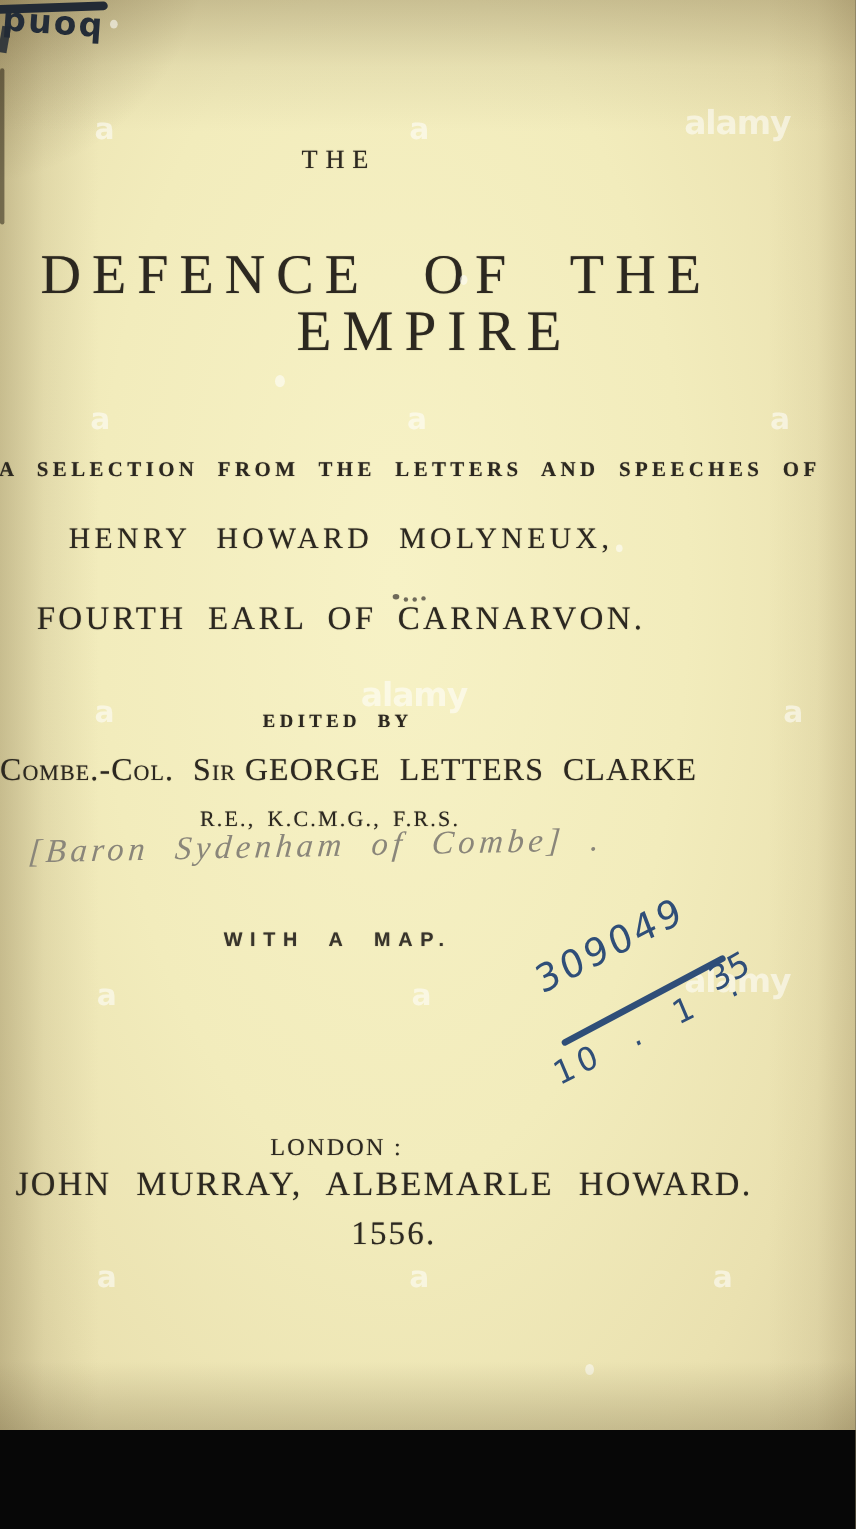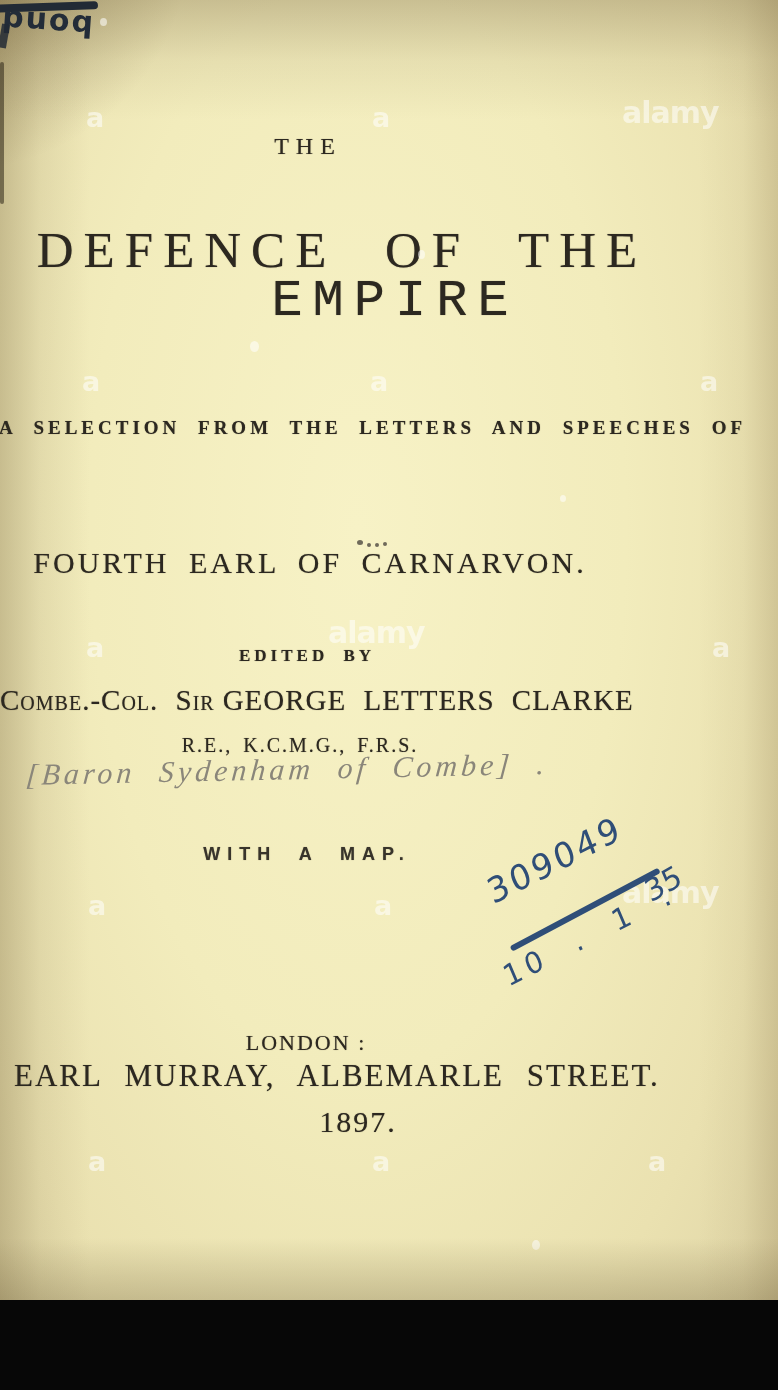--- a/index.html
+++ b/index.html
@@ -15,21 +15,21 @@
       radial-gradient(circle at -40px -60px, rgba(95,78,45,0.55) 0px, rgba(95,78,45,0.25) 120px, rgba(95,78,45,0) 230px),
       radial-gradient(ellipse at 46% 38%, #f7f2c6 0%, #f2ecbc 45%, #eae1b0 75%, #ddd2a4 100%);
   }
   .line{
     position:absolute; width:620px; text-align:center;
     color:#2c2820; text-shadow:0 0 1px rgba(46,40,28,0.5);
     white-space:nowrap;
   }
   .t1{font-size:24px; letter-spacing:7px;}
   .t2{font-size:51px; letter-spacing:10px; word-spacing:26px;margin-top:29px;}
-  .t3{font-size:52px; letter-spacing:10px;font-family:Liberation Mono, monospace;}
+  .t3{font-size:52px; letter-spacing:10px;}
   .sub{font-size:19px; font-weight:700; letter-spacing:4px; word-spacing:9px;}
   .auth{font-size:27px; letter-spacing:4px; word-spacing:13px;}
   .auth2{font-size:30px; letter-spacing:3px; word-spacing:9px;margin-top:43px;}
   .edby{font-size:17px; letter-spacing:4px; word-spacing:7px; font-weight:700;}
   .editor{font-size:29px; letter-spacing:1px; word-spacing:9px;}
   .sc{font-variant:small-caps; letter-spacing:1px; margin-right:8px;}
   .honors{font-size:20px; letter-spacing:2px; word-spacing:4px;}
   .mapnote{font-family:"Liberation Sans",sans-serif; font-size:18px; font-weight:700;
            letter-spacing:7px; word-spacing:10px; color:#38342b;}
   .city{font-size:22px; letter-spacing:2px;}
@@ -113,20 +113,21 @@
 
   <span class="wm wm-a" style="left:88px;top:1148px">a</span>
   <span class="wm wm-a" style="left:372px;top:1148px">a</span>
   <span class="wm wm-a" style="left:648px;top:1148px">a</span>
 
   <div class="line t1" style="left:-2px;top:133px">THE</div>
   <div class="line t2" style="left:32px;top:192px">DEFENCE OF THE</div>
   <div class="line t3" style="left:85px;top:272px">EMPIRE</div>
 
   <div class="line sub" style="left:-1px;top:417px">A SELECTION FROM THE LETTERS AND SPEECHES OF</div>
+  <div class="line auth" style="left:0px;top:474px">HENRY HOWARD MOLYNEUX,</div>
   <div class="line auth2" style="left:0px;top:503px">FOURTH EARL OF CARNARVON.</div>
 
   <div class="dot" style="left:357px;top:540px;width:6px;height:5px"></div>
   <div class="dot" style="left:367px;top:543px;width:4px;height:4px"></div>
   <div class="dot" style="left:375px;top:543px;width:4px;height:4px"></div>
   <div class="dot" style="left:383px;top:542px;width:4px;height:4px"></div>
 
   <div class="line edby" style="left:-3px;top:646px">EDITED BY</div>
   <div class="line editor" style="left:0px;top:684px">
     <span class="sc">Combe.-Col. Sir</span><span>GEORGE LETTERS CLARKE</span>
@@ -136,22 +137,22 @@
   <div class="pencil">[Baron Sydenham of Combe] .</div>
 
   <div class="line mapnote" style="left:-3px;top:844px">WITH A MAP.</div>
 
   <span class="ink ink-num">309049</span>
   <div class="ink-line"></div>
   <span class="ink ink-yr">35</span>
   <span class="ink ink-date">10 . 1 .</span>
 
   <div class="line city" style="left:-4px;top:1030px">LONDON :</div>
-  <div class="line pub" style="left:14px;top:1058px">EARL MURRAY, ALBEMARLE STREET.</div>
-  <div class="line year" style="left:48px;top:1105px">1897.</div>
+  <div class="line pub" style="left:14px;top:1058px">JOHN MURRAY, ALBEMARLE HOWARD.</div>
+  <div class="line year" style="left:48px;top:1105px">1556.</div>
 
   <div class="speck" style="left:250px;top:341px;width:9px;height:11px"></div>
   <div class="speck" style="left:418px;top:250px;width:7px;height:9px"></div>
   <div class="speck" style="left:560px;top:495px;width:6px;height:7px"></div>
   <div class="speck" style="left:532px;top:1240px;width:8px;height:10px"></div>
   <div class="speck" style="left:100px;top:18px;width:7px;height:8px"></div>
 
   <div class="bottom-shade"></div>
 
   <div class="footer-bar">

